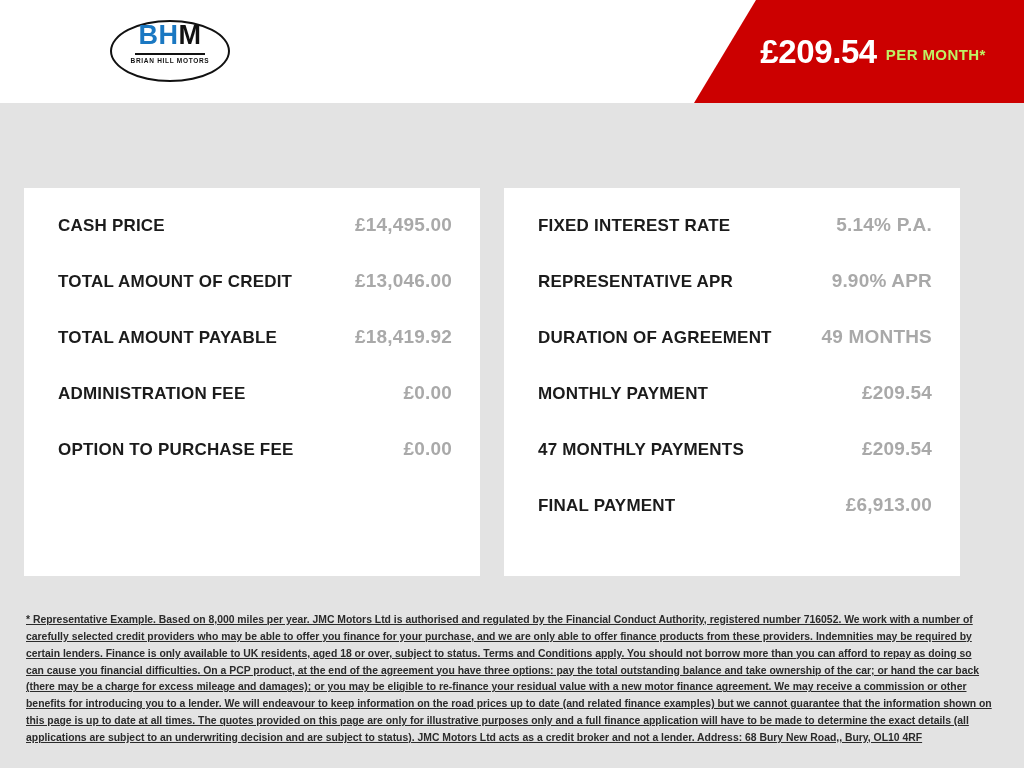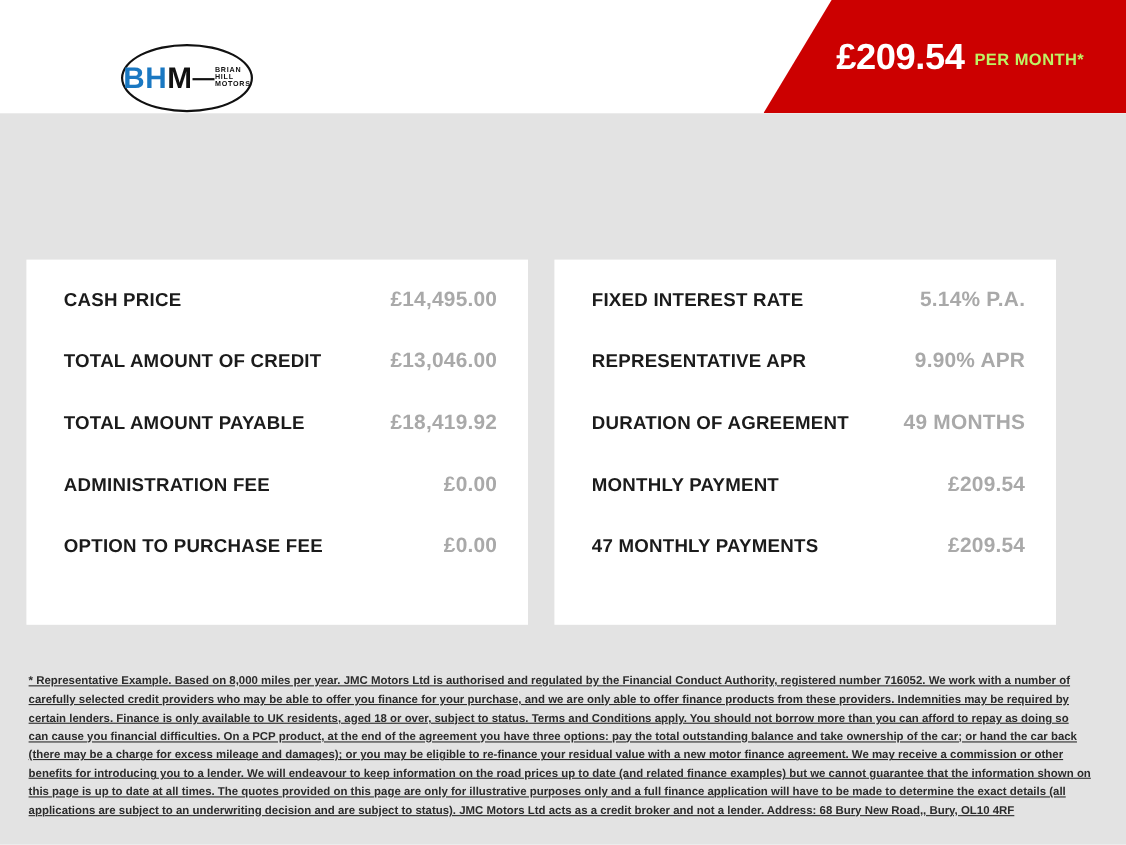--- a/index.html
+++ b/index.html
@@ -30,25 +30,24 @@
   }
   .logo {
     position: absolute;
     left: 110px;
     top: 20px;
     width: 120px;
     height: 62px;
     border: 2.5px solid #111111;
     border-radius: 60px / 31px;
     display: flex;
-    flex-direction: row;
+    flex-direction: column;
     align-items: center;
     justify-content: flex-start;
     box-sizing: border-box;
-    margin-top: 20px;
   }
   .logo-main {
     font-size: 27px;
     font-weight: bold;
     letter-spacing: 0.5px;
     color: #1a78c2;
     line-height: 1;
   }
   .logo-main .mid {
     color: #111111;
@@ -115,21 +114,20 @@
     top: 188px;
     width: 976px;
     display: flex;
     gap: 24px;
   }
   .card {
     background: #ffffff;
     width: 456px;
     padding: 26px 28px 26px 34px;
     box-sizing: border-box;
-    margin-top: 48px;
   }
   .row {
     display: flex;
     align-items: baseline;
     justify-content: space-between;
     height: 56px;
   }
   .row-label {
     font-size: 17px;
     font-weight: bold;
@@ -220,19 +218,23 @@
         <span class="row-value">49 MONTHS</span>
       </div>
       <div class="row">
         <span class="row-label">MONTHLY PAYMENT</span>
         <span class="row-value">£209.54</span>
       </div>
       <div class="row">
         <span class="row-label">47 MONTHLY PAYMENTS</span>
         <span class="row-value">£209.54</span>
       </div>
+      <div class="row">
+        <span class="row-label">FINAL PAYMENT</span>
+        <span class="row-value">£6,913.00</span>
+      </div>
     </div>
 
   </div>
 
   <div class="disclaimer">* Representative Example. Based on 8,000 miles per year. JMC Motors Ltd is authorised and regulated by the Financial Conduct Authority, registered number 716052. We work with a number of carefully selected credit providers who may be able to offer you finance for your purchase, and we are only able to offer finance products from these providers. Indemnities may be required by certain lenders. Finance is only available to UK residents, aged 18 or over, subject to status. Terms and Conditions apply. You should not borrow more than you can afford to repay as doing so can cause you financial difficulties. On a PCP product, at the end of the agreement you have three options: pay the total outstanding balance and take ownership of the car; or hand the car back (there may be a charge for excess mileage and damages); or you may be eligible to re-finance your residual value with a new motor finance agreement. We may receive a commission or other benefits for introducing you to a lender. We will endeavour to keep information on the road prices up to date (and related finance examples) but we cannot guarantee that the information shown on this page is up to date at all times. The quotes provided on this page are only for illustrative purposes only and a full finance application will have to be made to determine the exact details (all applications are subject to an underwriting decision and are subject to status). JMC Motors Ltd acts as a credit broker and not a lender. Address: 68 Bury New Road,, Bury, OL10 4RF</div>
 
 </div>
 
 </body></html>

